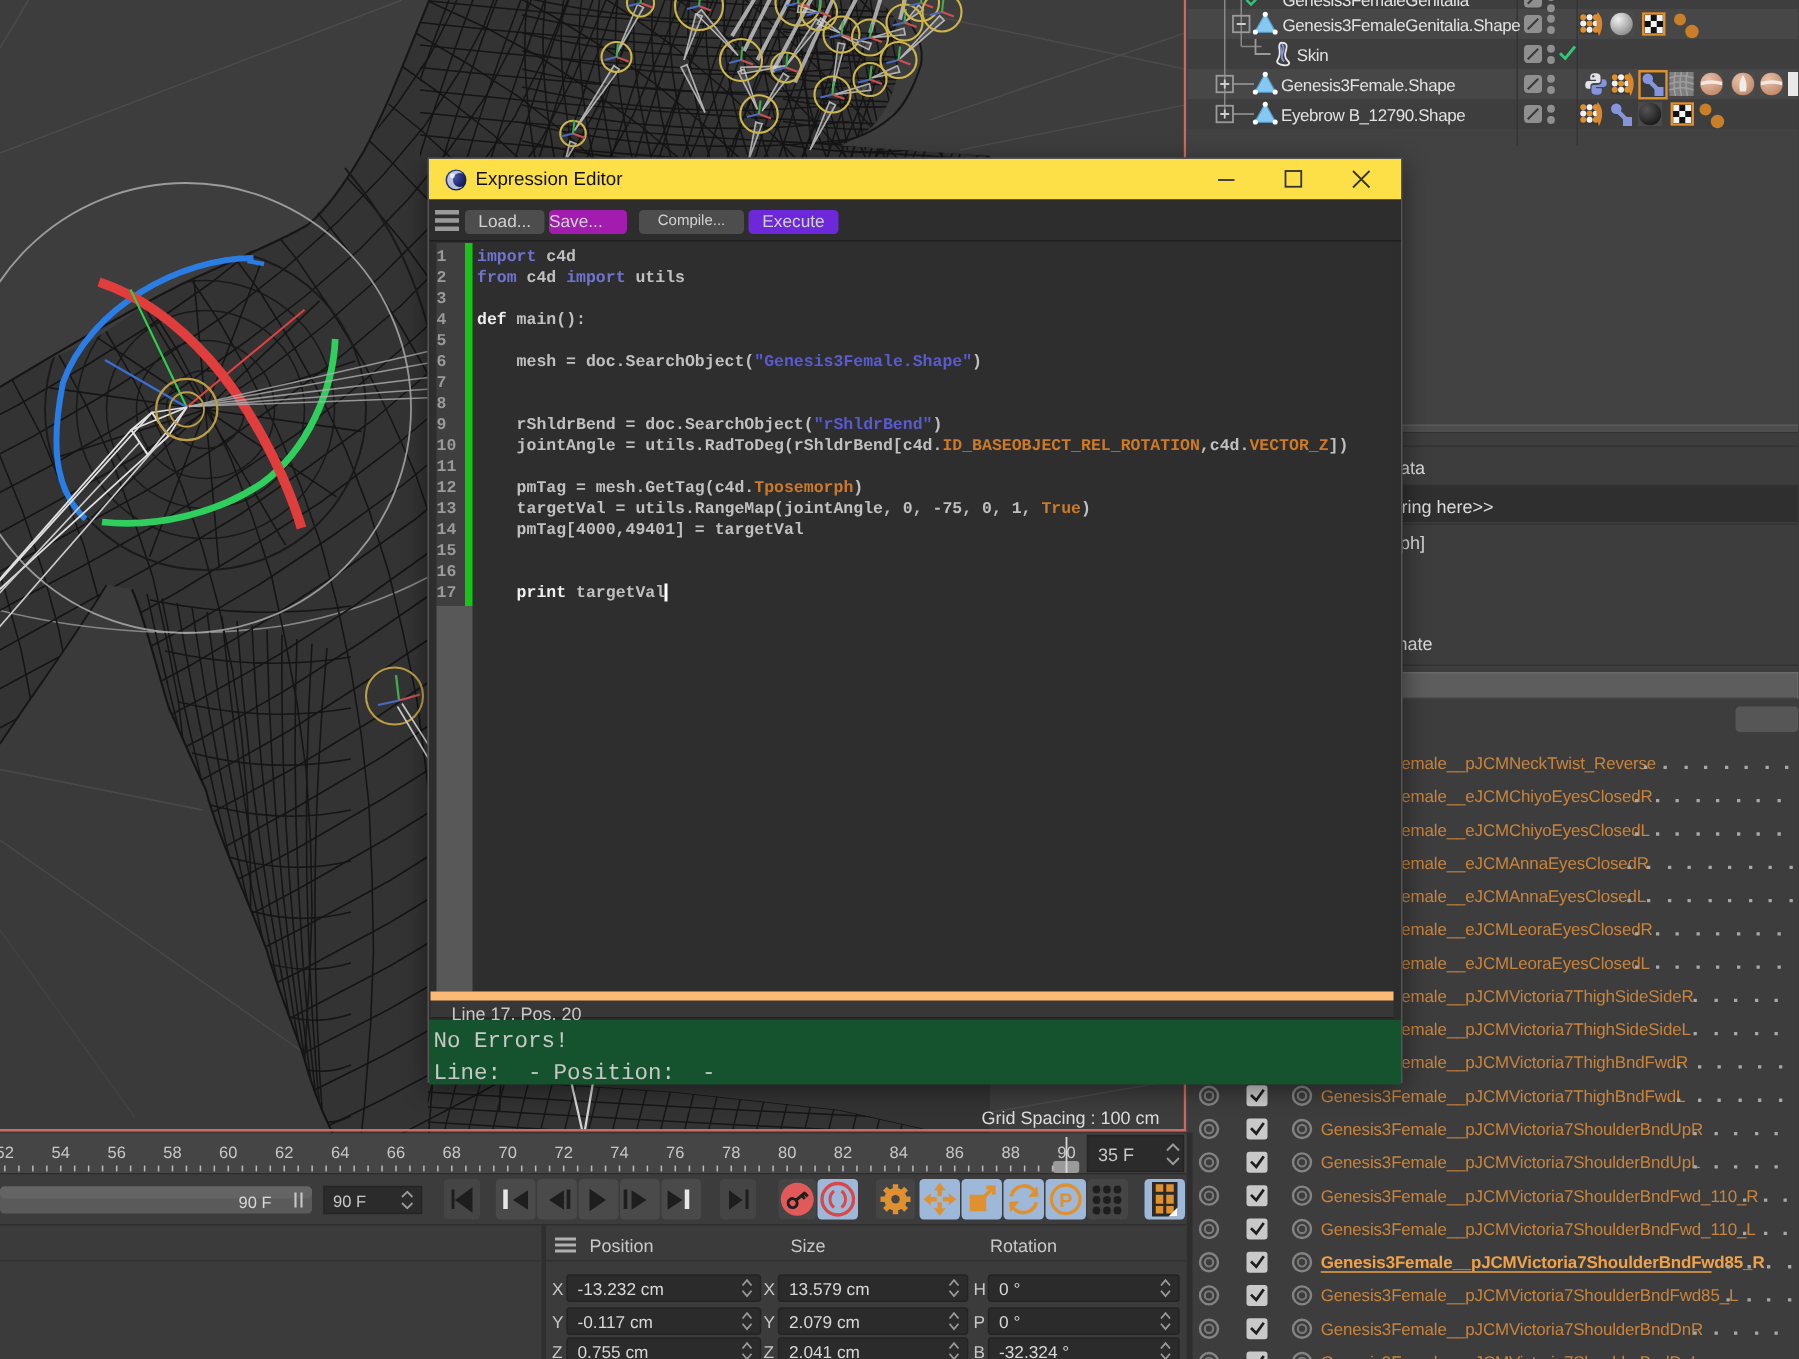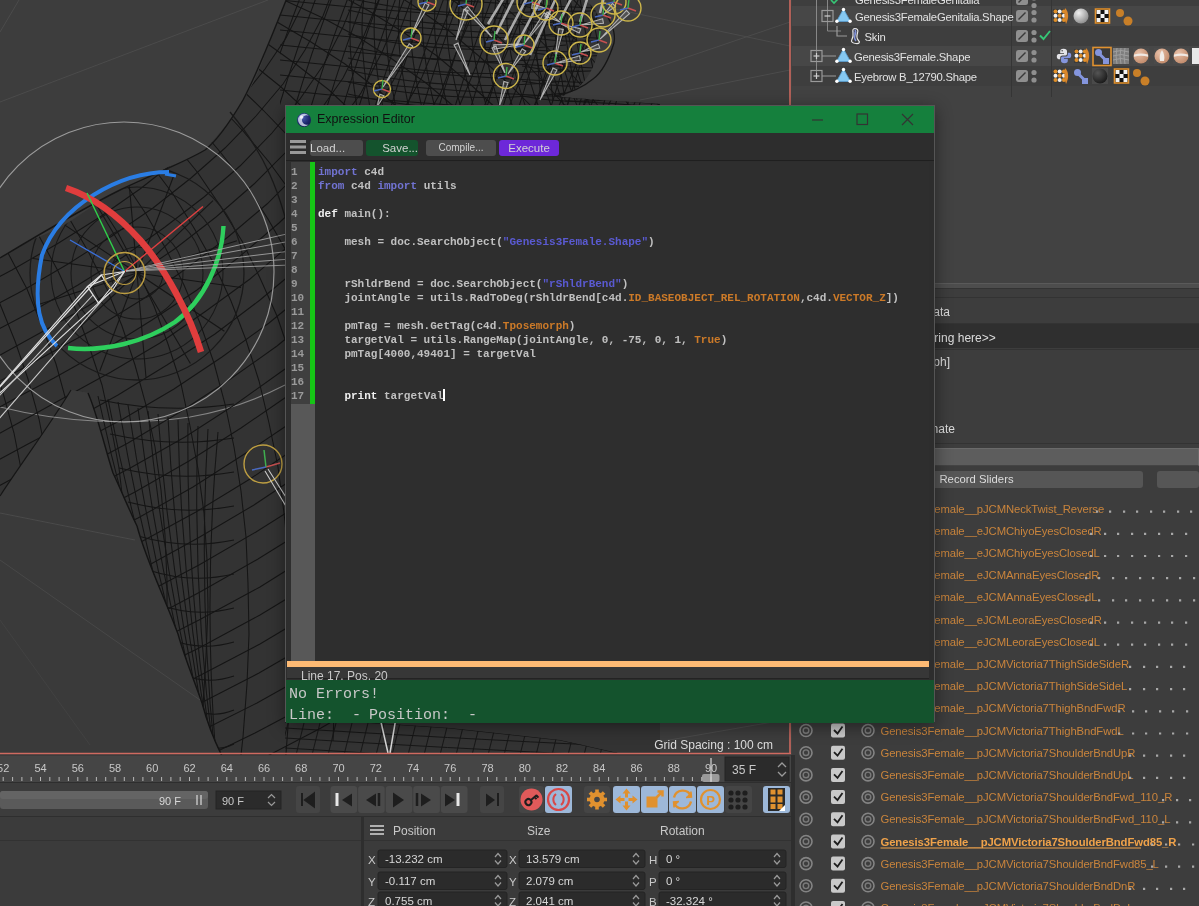--- a/index.html
+++ b/index.html
@@ -234,21 +234,20 @@
 <div style="position:absolute;left:792px;top:296.5px;width:407px;height:1px;background:#333"></div>
 <div style="position:absolute;left:896px;top:305px;font-family:'Liberation Sans',sans-serif;font-size:12px;color:#dcdcdc">User Data</div>
 <div style="position:absolute;left:792px;top:322.5px;width:407px;height:1px;background:#333"></div>
 <div style="position:absolute;left:792px;top:324px;width:407px;height:24px;background:#2f2f2f"></div>
 <div style="position:absolute;left:859px;top:331px;font-family:'Liberation Sans',sans-serif;font-size:12px;color:#dcdcdc">&lt;&lt;type filter string here&gt;&gt;</div>
 <div style="position:absolute;left:792px;top:348.5px;width:407px;height:1px;background:#333"></div>
 <div style="position:absolute;left:882px;top:355px;font-family:'Liberation Sans',sans-serif;font-size:12px;color:#dcdcdc">[Posemorph]</div>
 <div style="position:absolute;left:911px;top:422px;font-family:'Liberation Sans',sans-serif;font-size:12px;color:#dcdcdc">Animate</div>
 <div style="position:absolute;left:792px;top:443px;width:407px;height:1px;background:#333"></div>
 <div style="position:absolute;left:796px;top:448px;width:403px;height:18px;background:#5d5d5d;border:1px solid #6a6a6a;border-bottom-color:#444"></div>
-<div style="position:absolute;left:810px;top:471px;width:333px;height:17px;background:#565656;border-radius:3px;text-align:center;font-family:'Liberation Sans',sans-serif;font-size:11.3px;color:#dcdcdc;line-height:17px">Record Sliders</div>
 <div style="position:absolute;left:1157px;top:471px;width:42px;height:17px;background:#565656;border-radius:3px"></div>
 <div style="position:absolute;left:792px;top:491px;width:407px;height:415px;background:#3d3d3d"></div>
 <svg width="408" height="420" viewBox="0 0 408 420" style="position:absolute;left:791px;top:490px" xmlns="http://www.w3.org/2000/svg">
 <circle cx="15" cy="18.6" r="6" fill="none" stroke="#848484" stroke-width="1.6"></circle>
 <circle cx="15" cy="18.6" r="2.8" fill="none" stroke="#7a7a7a" stroke-width="1.4"></circle>
 <rect x="40" y="11.6" width="14" height="14" rx="2" fill="#c9c9c9"></rect>
 <path d="M43,18.1 L46.5,21.6 L51.5,14.6" stroke="#1e1e1e" stroke-width="1.8" fill="none"></path>
 <circle cx="77" cy="18.6" r="6" fill="none" stroke="#848484" stroke-width="1.6"></circle>
 <circle cx="77" cy="18.6" r="2.8" fill="none" stroke="#7a7a7a" stroke-width="1.4"></circle>
 <text x="89.5" y="22.6" font-family="Liberation Sans, sans-serif" font-size="11.3" fill="#c9843c" font-weight="normal" letter-spacing="-0.1">Genesis3Female__pJCMNeckTwist_Reverse</text>
@@ -1012,21 +1011,21 @@
 <line x1="266" y1="467" x2="280" y2="463" stroke="#c85050" stroke-width="1.5"></line>
 <line x1="266" y1="467" x2="264" y2="450" stroke="#3fae4f" stroke-width="1.5"></line>
 <line x1="266" y1="467" x2="252" y2="470" stroke="#4a6ac0" stroke-width="1.5"></line>
 <path d="M268,469 L291,505 M265,471 L287,508" stroke="#cccccc" stroke-width="1.1"></path>
 <path d="M376,700 L388,753 M399,700 L390,753" stroke="#d5d5d5" stroke-width="1.5"></path>
 <text x="773" y="749" font-family="Liberation Sans, sans-serif" font-size="12" fill="#dcdcdc" text-anchor="end">Grid Spacing : 100 cm</text>
 <line x1="0" y1="753.5" x2="791" y2="753.5" stroke="#cf6a60" stroke-width="1.6"></line>
 <line x1="790" y1="0" x2="790" y2="754" stroke="#cf6a60" stroke-width="1.6"></line>
 </svg>
 <div style="position:absolute;left:285px;top:105px;width:649.5px;height:617px;background:#2d2d2d;border:1px solid #555;box-shadow:0 4px 16px rgba(0,0,0,0.45);z-index:10">
-<div style="position:absolute;left:0;top:0;width:100%;height:26.5px;background:#15803d">
+<div style="position:absolute;left:0;top:0;width:100%;height:26.5px;background:#fde047">
 <svg width="16" height="16" viewBox="0 0 16 16" style="position:absolute;left:10px;top:6px">
           <defs>
             <radialGradient id="c4dl" cx="0.38" cy="0.32" r="0.95">
               <stop offset="0" stop-color="#4a5cb0"></stop>
               <stop offset="0.55" stop-color="#1a2468"></stop>
               <stop offset="1" stop-color="#0a1038"></stop>
             </radialGradient>
           </defs>
           <circle cx="8" cy="8" r="7" fill="url(#c4dl)"></circle>
           <path d="M12.8,3.8 A6.2,6.2 0 1 0 12.8,12.2 A4.7,4.7 0 1 1 12.8,3.8 Z" fill="#dde4f2" opacity="0.8"></path>
@@ -1036,22 +1035,22 @@
 <svg width="120" height="26" viewBox="0 0 120 26" style="position:absolute;right:12px;top:0">
           <path d="M10,14 h11" stroke="#333" stroke-width="1.2"></path>
           <rect x="55" y="8" width="10.5" height="10.5" fill="none" stroke="#333" stroke-width="1.2"></rect>
           <path d="M100,8 l11,11 M111,8 l-11,11" stroke="#333" stroke-width="1.2"></path>
         </svg>
 </div>
 <div style="position:absolute;left:0;top:26.5px;width:100%;height:28px;background:#2d2d2d;border-bottom:1px solid #1f1f1f">
 <svg width="20" height="17" viewBox="0 0 20 17" style="position:absolute;left:3px;top:6px">
           <path d="M1,2.5 h16 M1,8 h16 M1,13.5 h16" stroke="#9a9a9a" stroke-width="3"></path>
         </svg>
-<div style="position:absolute;top:7px;height:16px;background:#4d4d4d;border-radius:3px;font-family:'Liberation Sans',sans-serif;font-size:11.5px;color:#d2d2d2;text-align:left;line-height:16px;left:24px;width:53px">Load...</div>
-<div style="position:absolute;top:7px;height:16px;background:#14532d;border-radius:3px;font-family:'Liberation Sans',sans-serif;font-size:11.5px;color:#d2d2d2;text-align:right;line-height:16px;left:80px;width:52px">Save...</div>
+<div style="position:absolute;top:7px;height:16px;background:#4d4d4d;border-radius:3px;font-family:'Liberation Sans',sans-serif;font-size:11.5px;color:#d2d2d2;text-align:center;line-height:16px;left:24px;width:53px">Load...</div>
+<div style="position:absolute;top:7px;height:16px;background:#a21caf;border-radius:3px;font-family:'Liberation Sans',sans-serif;font-size:11.5px;color:#d2d2d2;text-align:left;line-height:16px;left:80px;width:52px">Save...</div>
 <div style="position:absolute;top:7px;height:16px;background:#4d4d4d;border-radius:3px;font-family:'Liberation Sans',sans-serif;font-size:10px;color:#d2d2d2;text-align:center;line-height:16px;left:140px;width:70px">Compile...</div>
 <div style="position:absolute;top:7px;height:16px;background:#6d28d9;border-radius:3px;font-family:'Liberation Sans',sans-serif;font-size:11.5px;color:#d2d2d2;text-align:center;line-height:16px;left:213px;width:60px">Execute</div>
 </div>
 <div style="position:absolute;left:1px;top:55.5px;width:642px;height:504px;background:#2e2e2e;overflow:hidden">
 <div style="position:absolute;left:4px;top:0;width:19px;height:242px;background:#3f3f3f"></div>
 <div style="position:absolute;left:4px;top:242px;width:24px;height:262px;background:#585858"></div>
 <div style="position:absolute;left:23px;top:0;width:5px;height:242px;background:#16c516"></div>
 <div style="position:absolute;left:4px;top:3px;width:17px;font-family:'Liberation Mono',monospace;font-size:11px;line-height:14px;font-weight:bold;color:#9a9a9a;text-align:left">1<br>2<br>3<br>4<br>5<br>6<br>7<br>8<br>9<br>10<br>11<br>12<br>13<br>14<br>15<br>16<br>17<br></div>
 <pre style="position:absolute;left:31px;top:3px;margin:0;font-family:'Liberation Mono',monospace;font-size:11px;line-height:14px;font-weight:bold;color:#c0c0c0"><span style="color:#7173d2">import</span> c4d
 <span style="color:#7173d2">from</span> c4d <span style="color:#7173d2">import</span> utils

